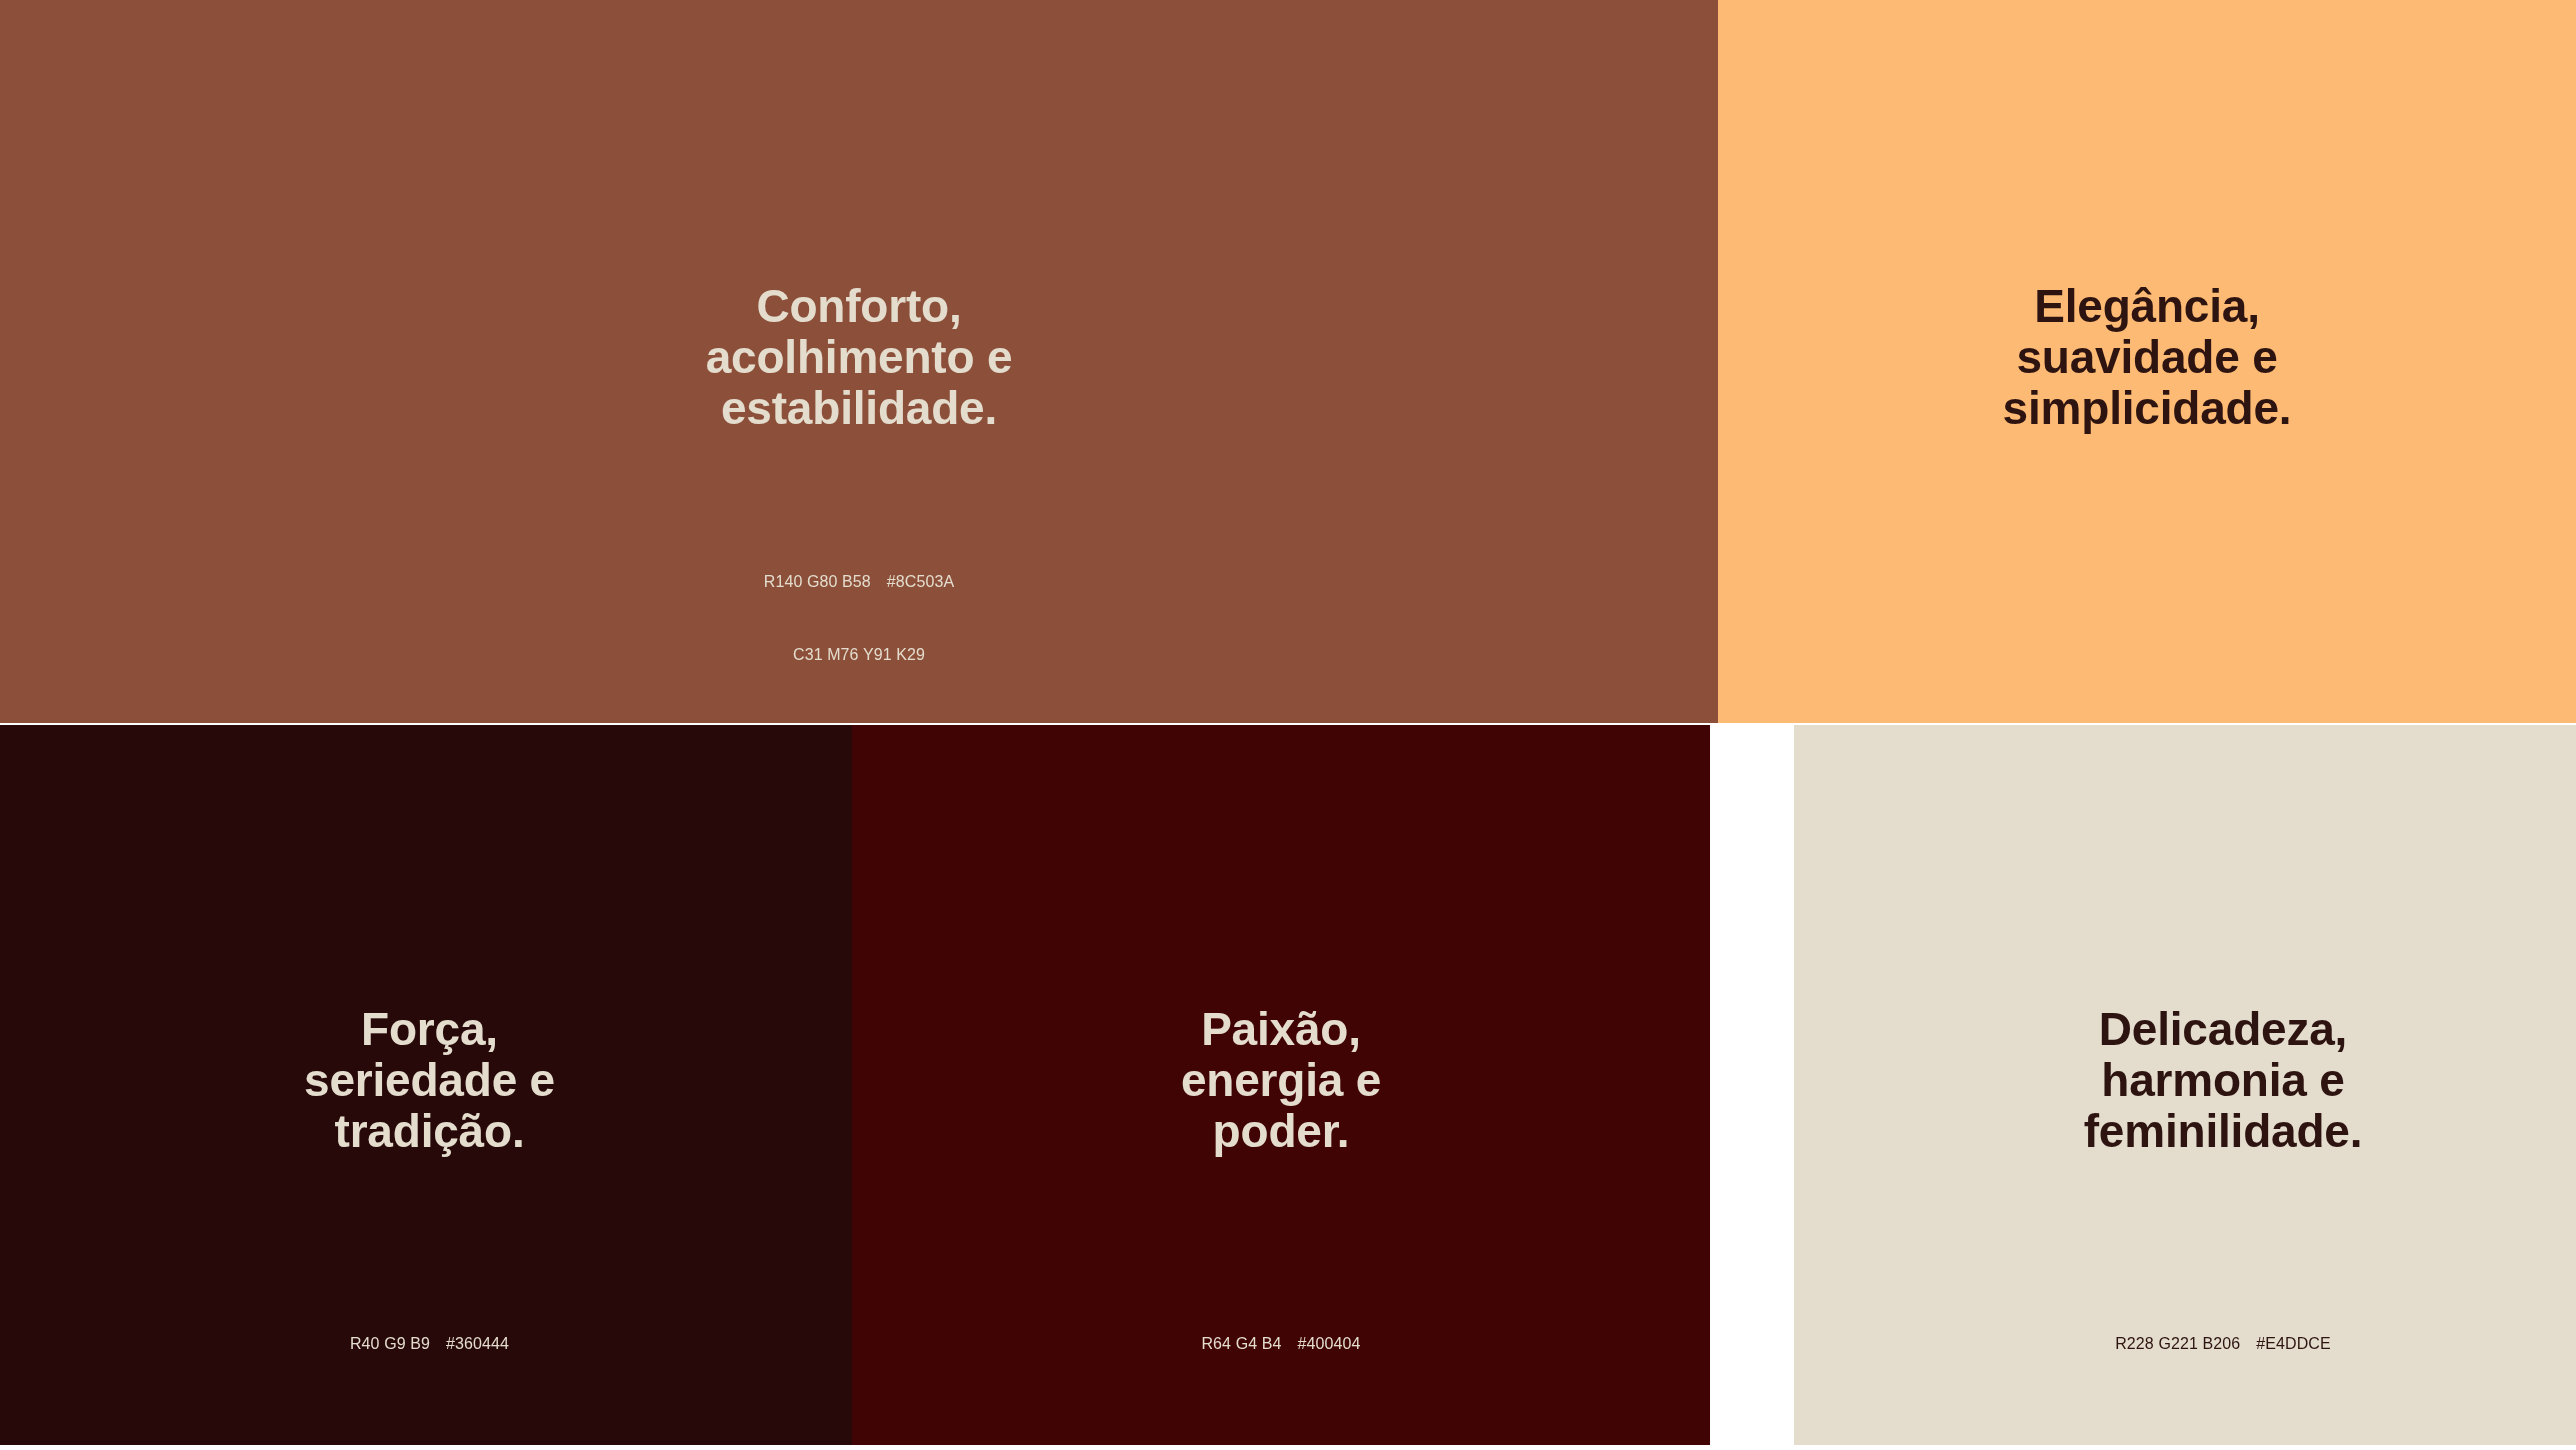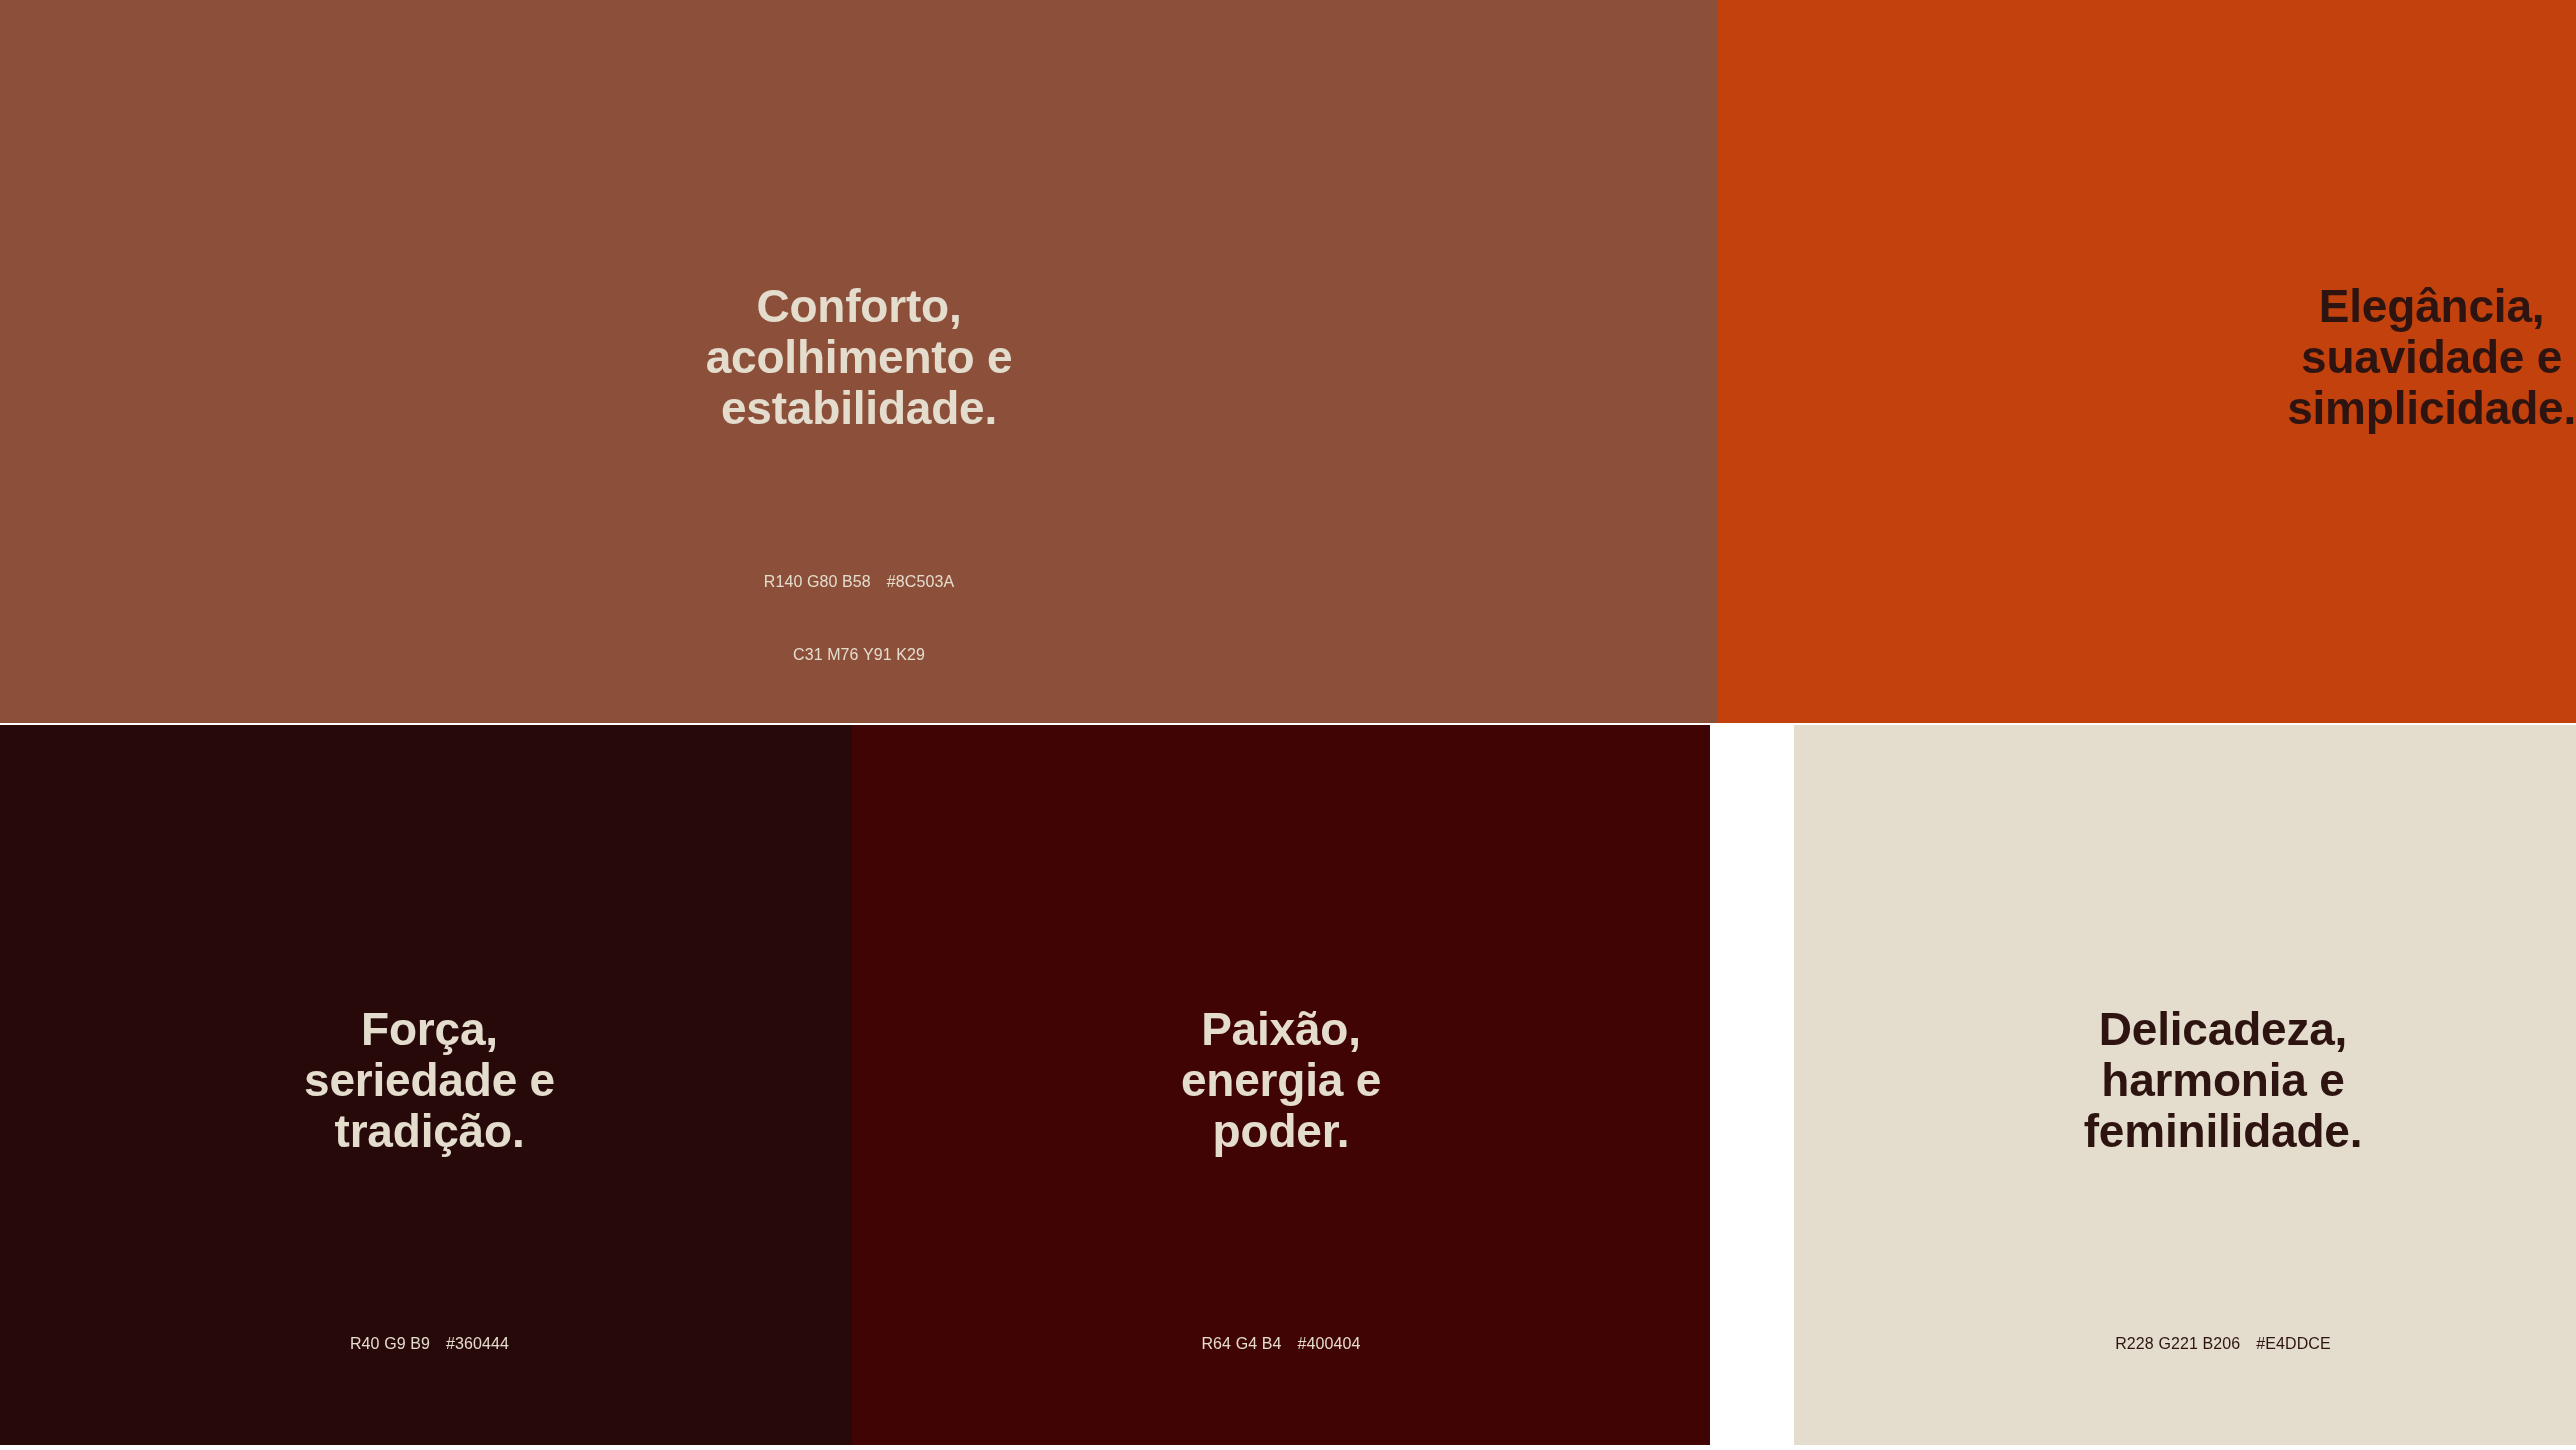--- a/index.html
+++ b/index.html
@@ -69,21 +69,21 @@
   <div class="swatch sw-terracotta" style="background-color: rgb(140, 80, 58); color: rgb(228, 221, 206);">
     <div class="sw-title">Conforto,
 acolhimento e
 estabilidade.</div>
     <div class="sw-codes">
       <span class="code-line code-rgb"><span>R140 G80 B58</span><span class="hexsep"></span><span>#8C503A</span></span>
       <span class="code-line">C31 M76 Y91 K29</span>
     </div>
   </div>
 
-  <div class="swatch sw-tan" style="background-color: #c2410c; color: rgb(46, 20, 16); align-items: flex-end;">
+  <div class="swatch sw-tan" style="background-color: #fdba74; color: rgb(46, 20, 16);">
     <div class="sw-title">Elegância,
 suavidade e
 simplicidade.</div>
   </div>
 
   <div class="swatch sw-darkest" style="background-color: rgb(40, 9, 9); color: rgb(228, 221, 206);">
     <div class="sw-title">Força,
 seriedade e
 tradição.</div>
     <div class="sw-codes">

